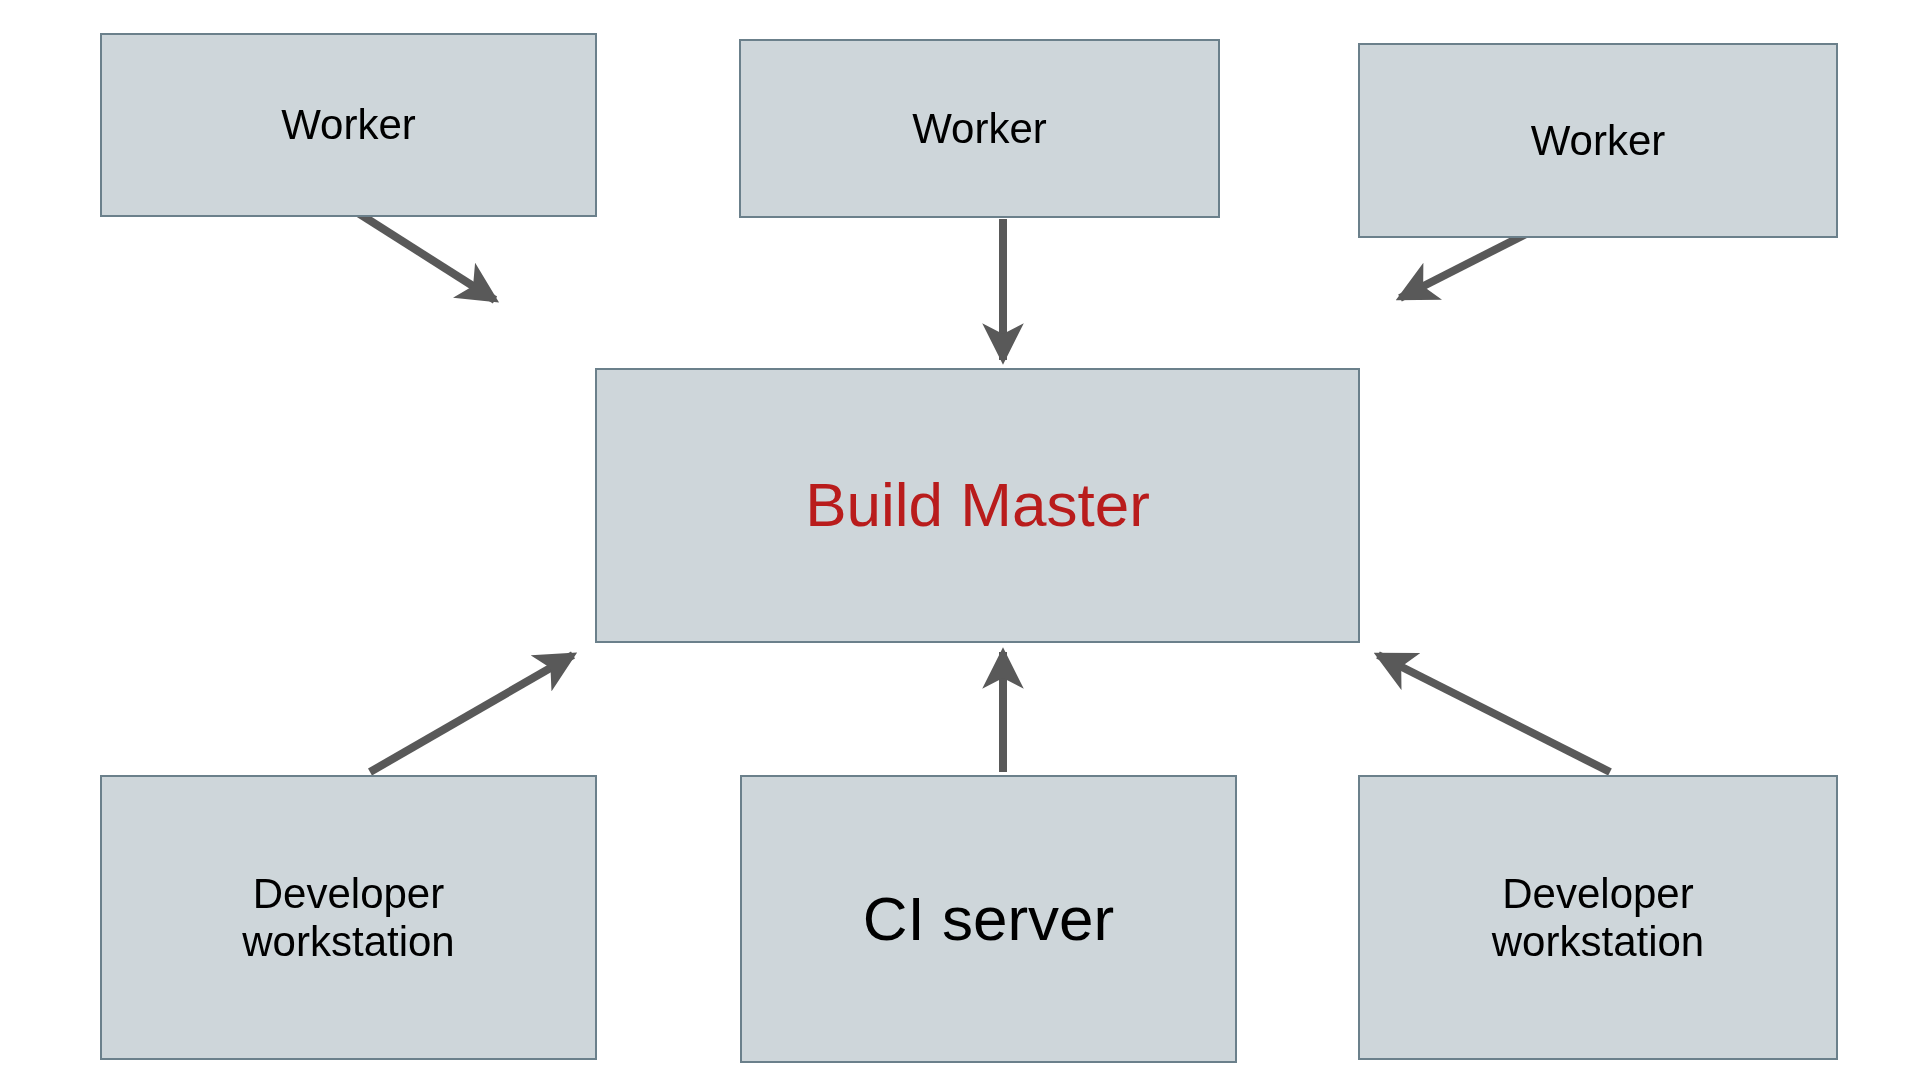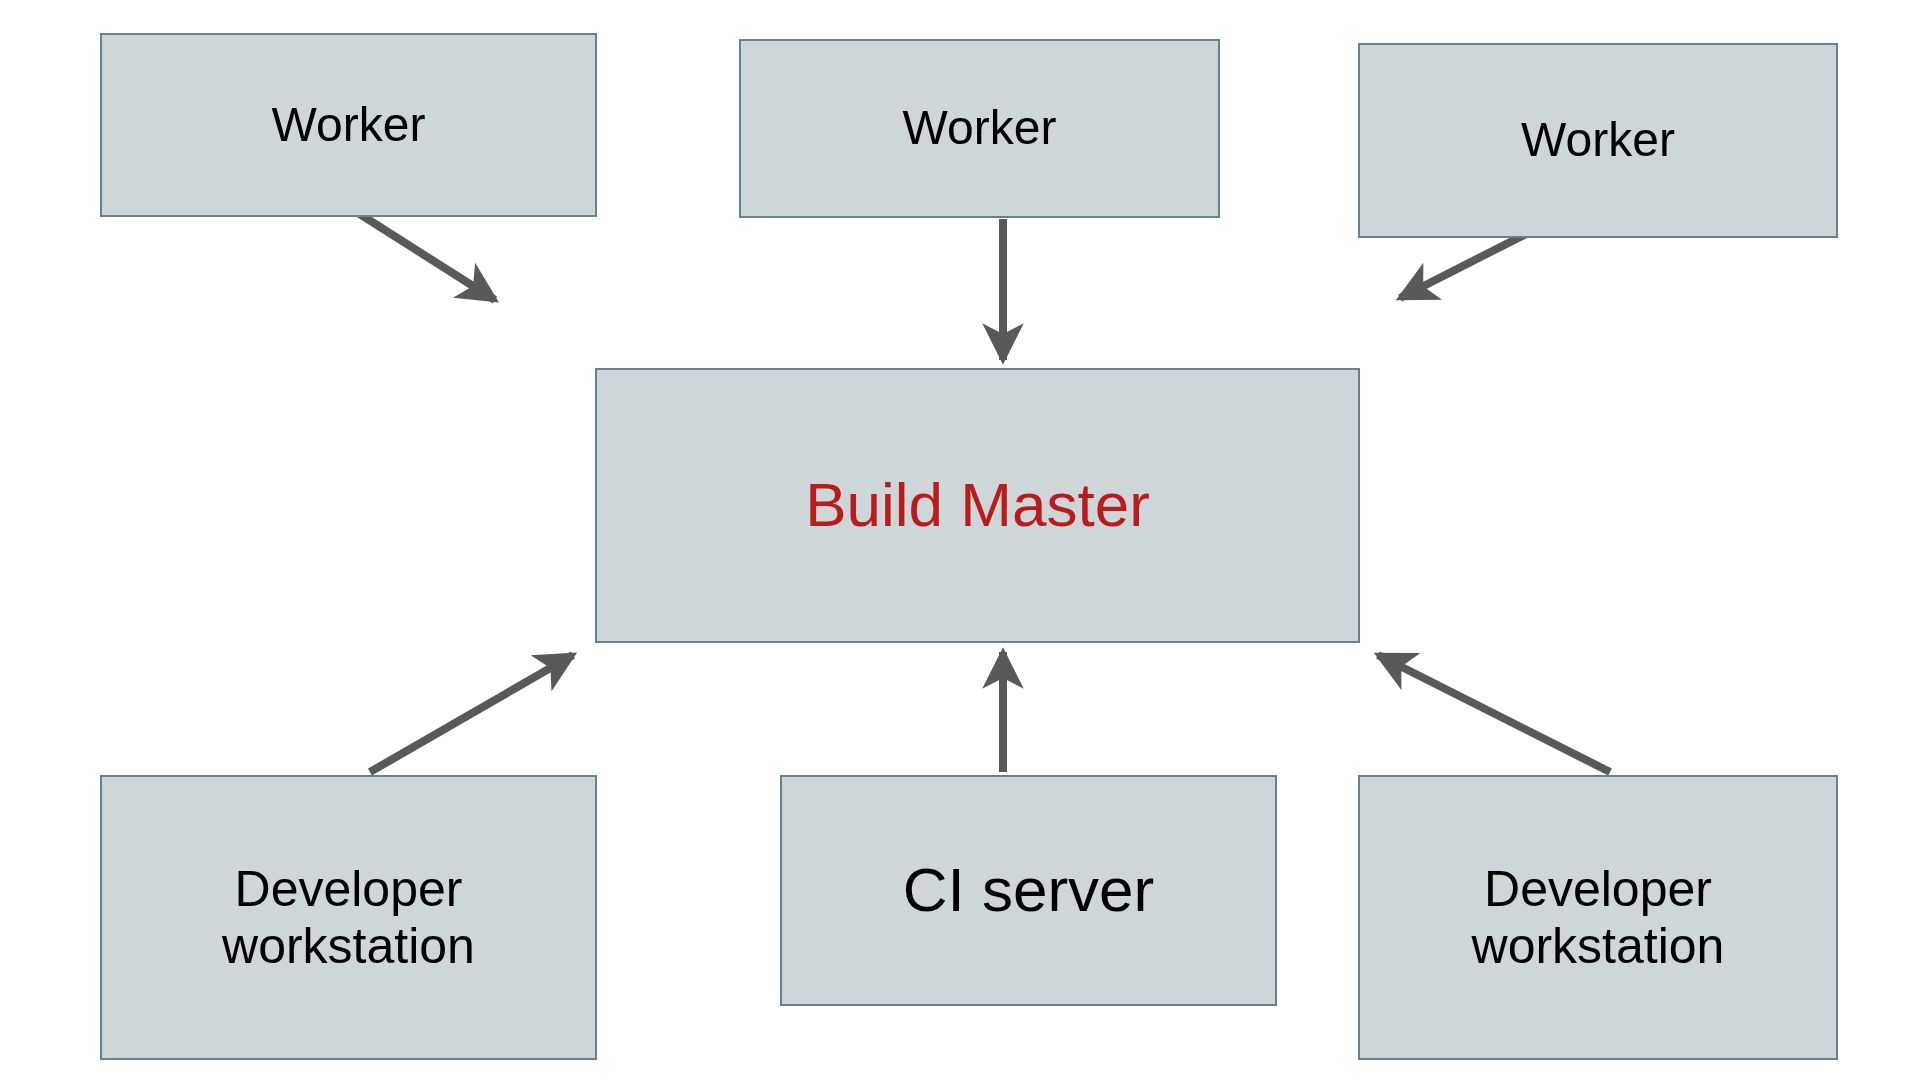--- a/index.html
+++ b/index.html
@@ -40,24 +40,24 @@
     z-index: 2;
   }
   .node-label {
     color: #000000;
     font-family: "Liberation Sans", sans-serif;
     font-weight: 400;
     line-height: 1.14;
     white-space: pre-line;
     padding: 0 10px;
   }
-  .node-worker .node-label     { font-size: 48px; }
+  .node-worker .node-label     { font-size: 42px; }
   .node-master .node-label     { font-size: 62px; }
   .node-ci .node-label         { font-size: 62px; }
-  .node-devws .node-label      { font-size: 50px; }
+  .node-devws .node-label      { font-size: 42px; }
 </style>
 </head>
 <body style="background: rgb(255, 255, 255);">
 
 <div id="diagram-canvas">
 
   <svg id="edge-layer" viewBox="0 0 1910 1090" xmlns="http://www.w3.org/2000/svg">
     <defs>
       <marker id="arrowhead" markerWidth="5.2" markerHeight="5.2" refX="4.6" refY="2.6" orient="auto" markerUnits="strokeWidth">
         <path d="M 0,0 L 5.2,2.6 L 0,5.2 L 1.35,2.6 Z" fill="#595959"></path>
@@ -87,21 +87,21 @@
 
   <div class="node node-master" style="left: 595px; top: 368px; width: 765px; height: 275px; background: rgb(206, 214, 218); border-color: rgb(107, 128, 139);">
     <span class="node-label" style="color: #b91c1c;">Build Master</span>
   </div>
 
   <div class="node node-devws" style="left: 100px; top: 775px; width: 497px; height: 285px; background: rgb(206, 214, 218); border-color: rgb(107, 128, 139);">
     <span class="node-label" style="color: rgb(0, 0, 0);">Developer
 workstation</span>
   </div>
 
-  <div class="node node-ci" style="left: 780px; top: 775px; width: 497px; height: 231px; background: rgb(206, 214, 218); border-color: rgb(107, 128, 139);">
+  <div class="node node-ci" style="left: 740px; top: 775px; width: 497px; height: 288px; background: rgb(206, 214, 218); border-color: rgb(107, 128, 139);">
     <span class="node-label" style="color: rgb(0, 0, 0);">CI server</span>
   </div>
 
   <div class="node node-devws" style="left: 1358px; top: 775px; width: 480px; height: 285px; background: rgb(206, 214, 218); border-color: rgb(107, 128, 139);">
     <span class="node-label" style="color: rgb(0, 0, 0);">Developer
 workstation</span>
   </div>
 
 </div>
 

